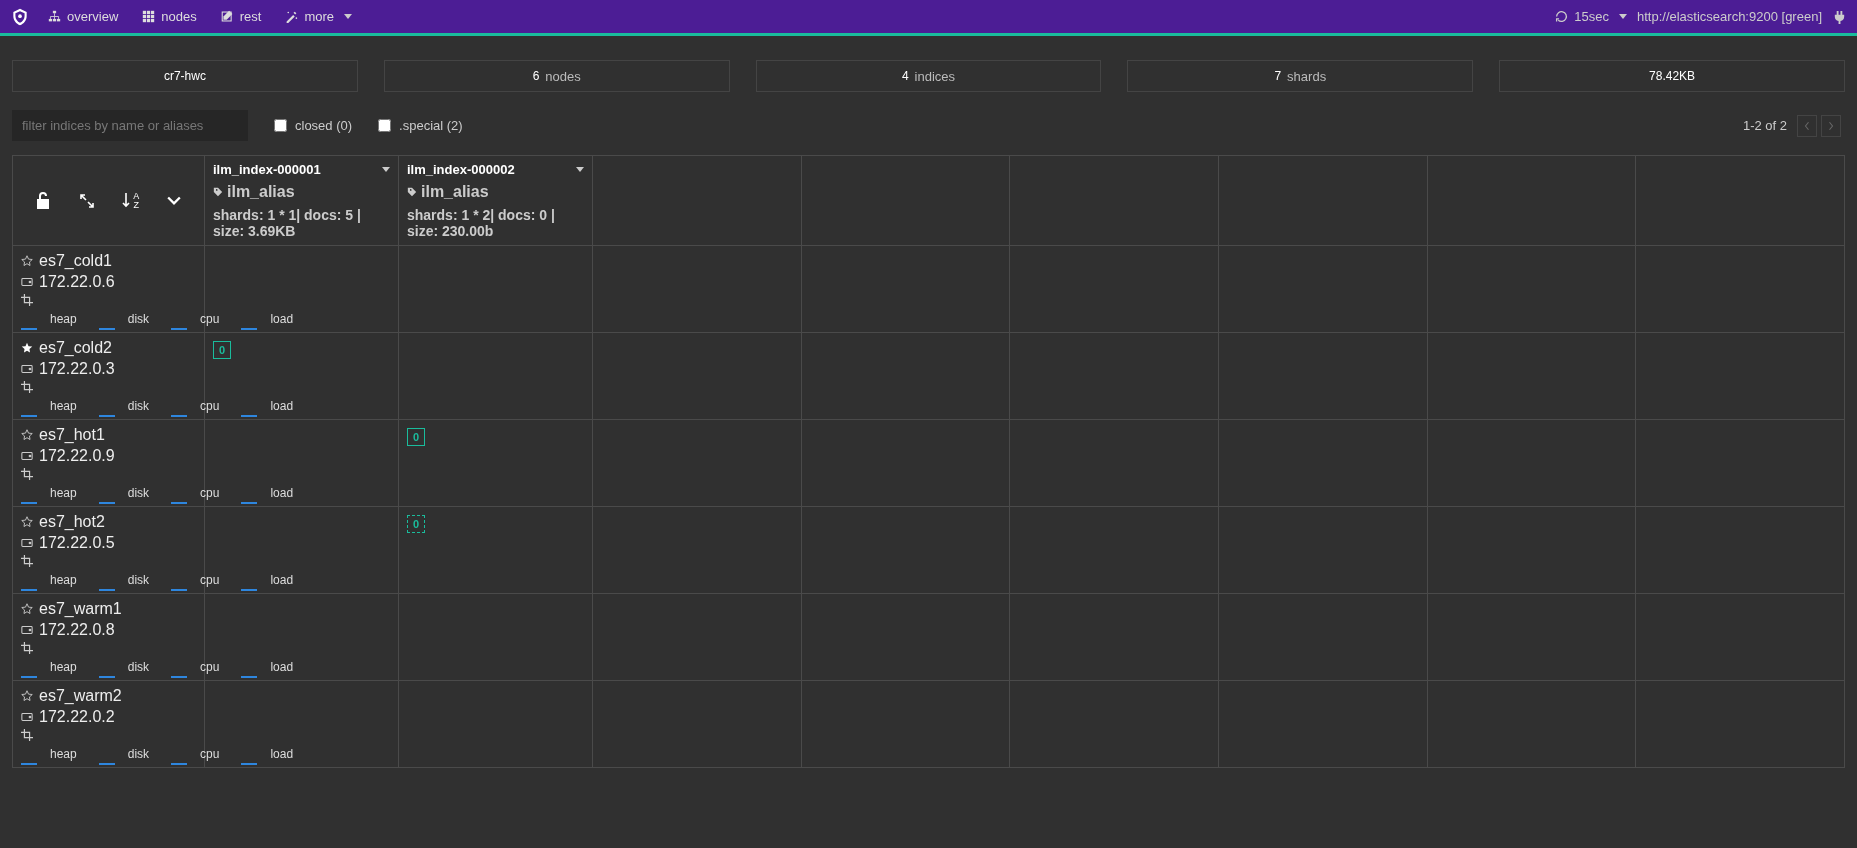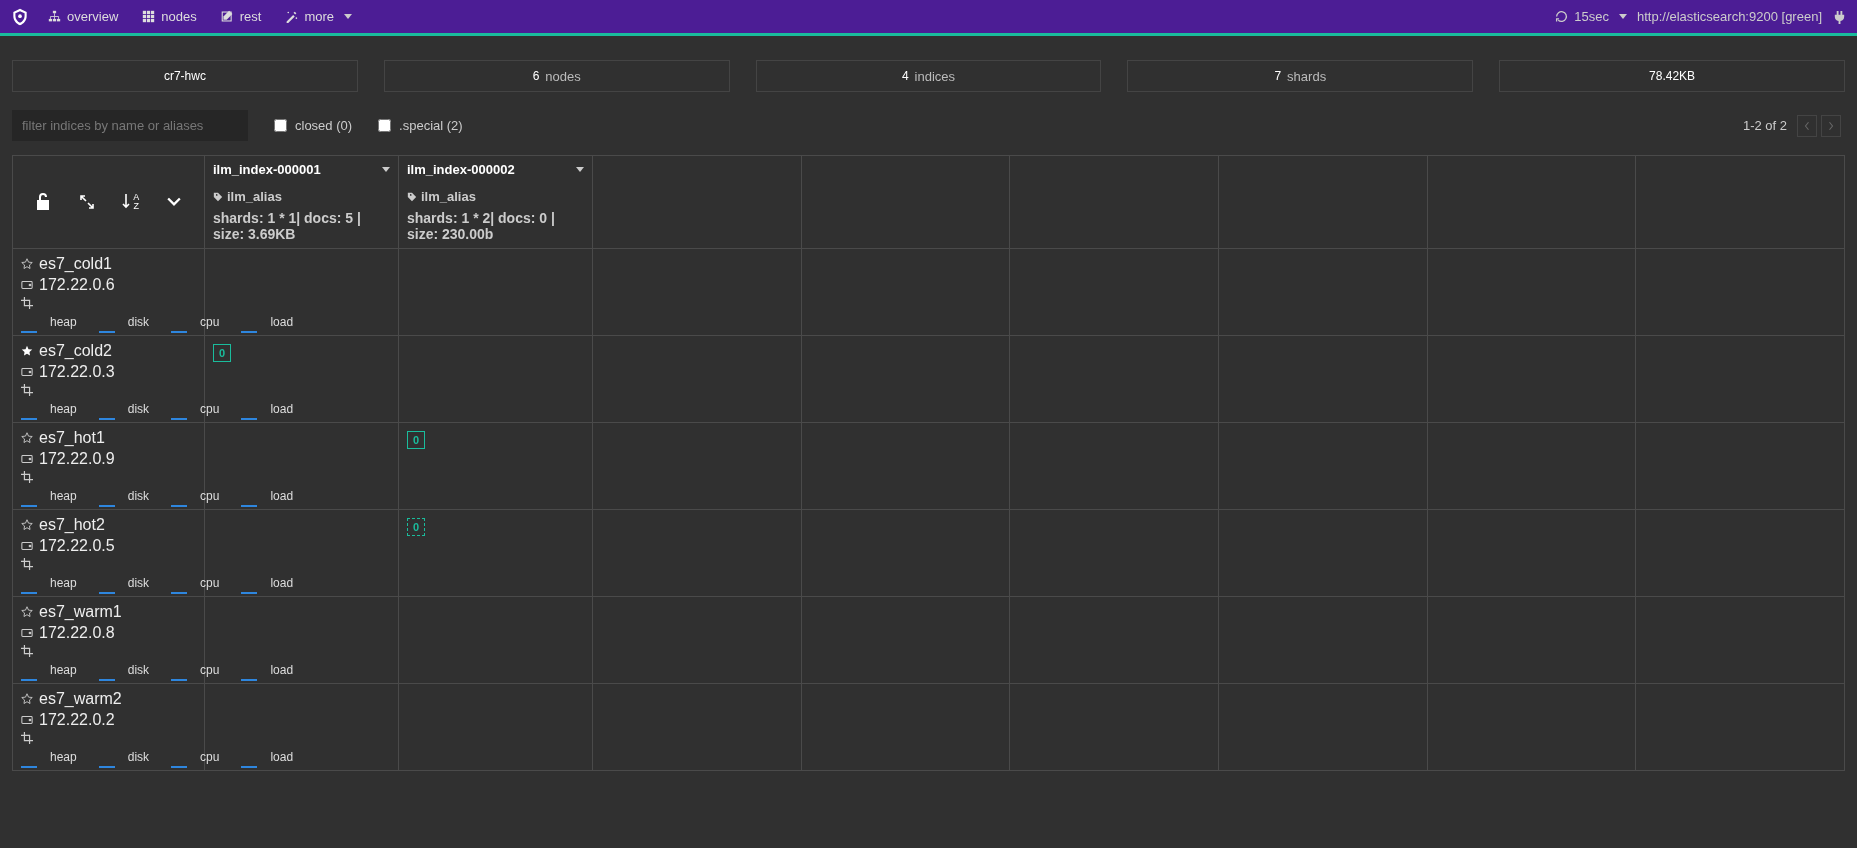--- a/index.html
+++ b/index.html
@@ -110,21 +110,21 @@
   
   .hdr .col-first {
     display:flex; align-items:center; justify-content:space-around;
     color:#fff;
   }
   .hdr-ic { cursor:pointer; display:inline-flex; align-items:center; justify-content:center; width:20px; height:20px;}
   .sort-az { font-size:9px; line-height:9px; display:flex; flex-direction:column; align-items:center; }
 
   .idx-hdr { color:#eee; }
   .idx-name { font-size:13px; color:#fff; display:flex; justify-content:space-between; align-items:center;}
-  .idx-sub { font-size:13px; color:#ccc; display:flex; align-items:center; gap:4px; margin-top:12px;}
+  .idx-sub { font-size:16px; color:#ccc; display:flex; align-items:center; gap:4px; margin-top:6px;}
   .idx-stats { font-size:14px; color:#ccc; margin-top:6px; }
   .caret-sm { width:0;height:0;border-left:4px solid transparent;border-right:4px solid transparent;border-top:5px solid #ccc; }
 
   
   .node-cell { color:#eee; }
   .nrow { display:flex; align-items:center; gap:6px; font-size:16px; margin-bottom:3px;text-align:right;}
   .nrow .ic { width:12px; height:12px; color:#ccc; }
   .metrics { display:flex; gap:22px; font-size:12px; color:#ddd; margin-top:6px;}
   .metric { position:relative;padding-left:29px; }
   .metric::after {

